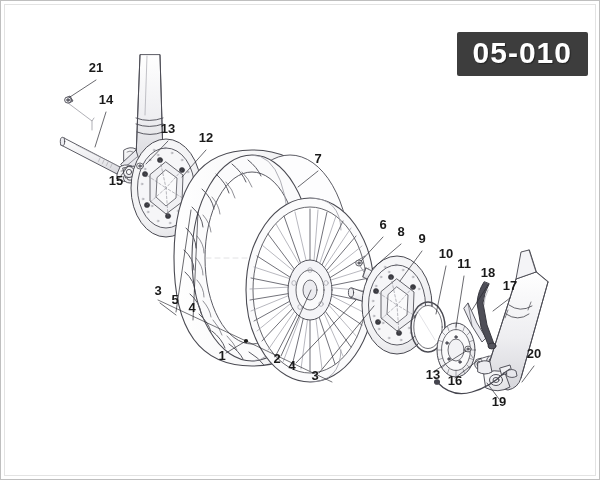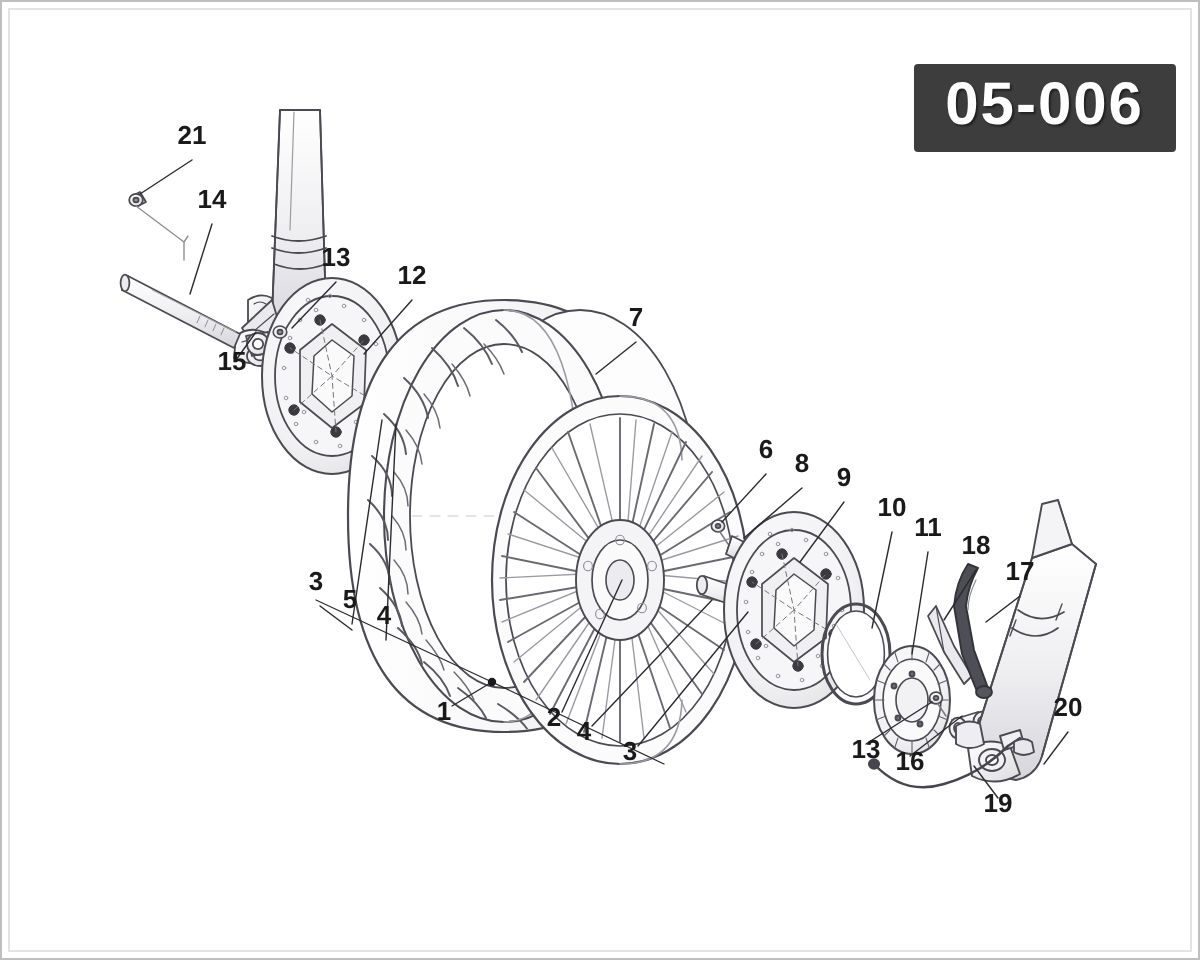--- a/index.html
+++ b/index.html
@@ -501,16 +501,16 @@
         <text x="488" y="277" class="lbl" text-anchor="middle">18</text>
         <text x="499" y="406" class="lbl" text-anchor="middle">19</text>
         <text x="534" y="358" class="lbl" text-anchor="middle">20</text>
         <text x="96" y="72" class="lbl" text-anchor="middle">21</text>
       </g>
   </svg>
 
   <div id="frame"></div>
 
   <div id="titleblock">
-    <span>05-006</span>
+    <span>05-010</span>
   </div>
 
 </div>
 
 </body></html>

